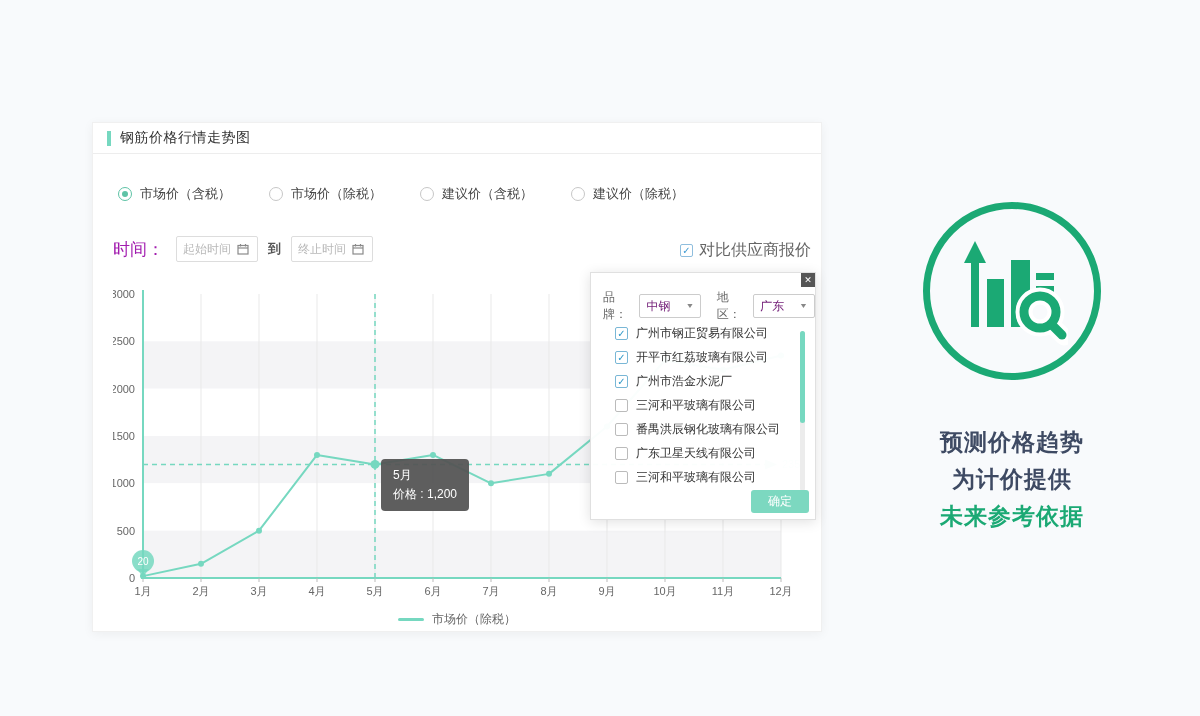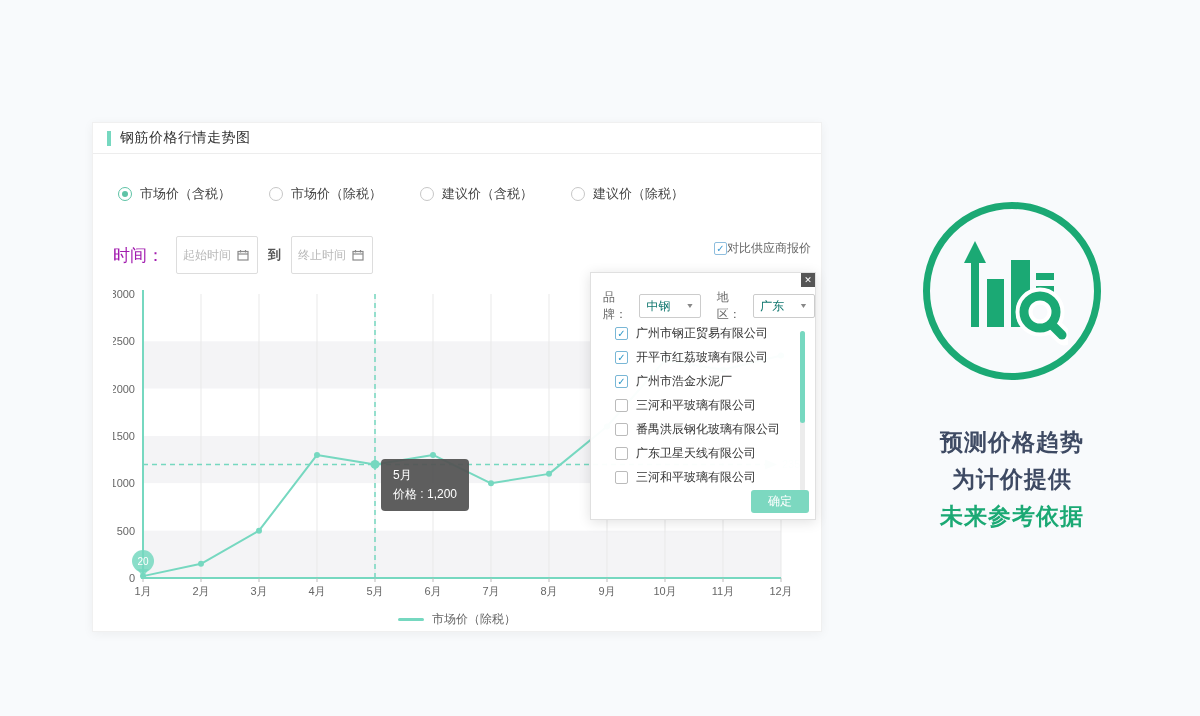--- a/index.html
+++ b/index.html
@@ -38,39 +38,39 @@
     border-radius:50%; background:#5ec3a6;
   }
   .radio-label { font-size:13px; color:#444; }
 
   
   .time-row {
     position:absolute; left:20px; top:113px; display:flex; align-items:center;
   }
   .time-label { font-size:17px; color:#a21caf; margin-right:8px; }
   .date-input {
-    width:82px; height:38px; border:1px solid #ddd; border-radius:2px; background:#fff;
+    width:82px; height:26px; border:1px solid #ddd; border-radius:2px; background:#fff;
     display:flex; align-items:center; padding:0 6px; margin:0 4px;
   }
   .date-input input {
     border:none; outline:none; width:54px; font-size:12px; color:#666; background:transparent;
     font-family:inherit;
   }
   .date-input input::placeholder { color:#b9b9b9; }
   .to-label { font-size:13px; color:#555; margin:0 6px; font-weight:bold; }
   .cal-icon { display:inline-flex; }
 
   
   .compare-box { position:absolute; right:10px; top:117px; display:flex; align-items:center; cursor:pointer; }
   .cb {
     width:13px; height:13px; border:1px solid #bbb; border-radius:2px; background:#fff;
     font-size:10px; line-height:11px; text-align:center; color:transparent; flex:0 0 auto;
   }
   .cb.checked { border-color:#8fbede; color:#3f9ad2; font-weight:bold; }
-  .compare-label { font-size:12px; color:#666; }
+  .compare-label { font-size:16px; color:#666; margin-left:6px; }
 
   
   .chart-wrap { position:absolute; left:20px; top:163px; width:690px; height:320px; }
   .chart-wrap svg { display:block; }
 
   .tooltip {
     position:absolute; left:288px; top:336px; z-index:3;
     background:rgba(84,84,84,0.94); border-radius:4px; padding:7px 12px;
     color:#fff; font-size:12px; line-height:19px; pointer-events:none;
   }
@@ -96,21 +96,21 @@
     display:flex; align-items:center; padding:16px 0 0 12px;
   }
   .select-label { font-size:12px; color:#666; }
   .select-box {
     height:24px; border:1px solid #ccc; border-radius:2px; background:#fff;
     display:flex; align-items:center; justify-content:space-between;
     padding:0 6px; cursor:pointer;
   }
   .select-box.brand { width:64px; margin-left:2px; }
   .select-box.region { width:64px; margin-left:2px; }
-  .select-value { font-size:12px; color:#0f766e; }
+  .select-value { font-size:12px; color:#701a75; }
   .select-caret { font-size:9px; color:#888; transform:scaleY(0.8); }
   .panel-header .gap { width:16px; }
 
   .company-list { position:absolute; left:24px; top:48px; width:180px; }
   .company-row { display:flex; align-items:center; height:24px; cursor:pointer; }
   .company-row .cb.checked { border-color:#79b7d6; color:#2f98c8; }
   .cb-label { font-size:12px; color:#333; margin-left:8px; white-space:nowrap; }
 
   .panel-scroll-track {
     position:absolute; right:10px; top:58px; width:5px; height:160px;

